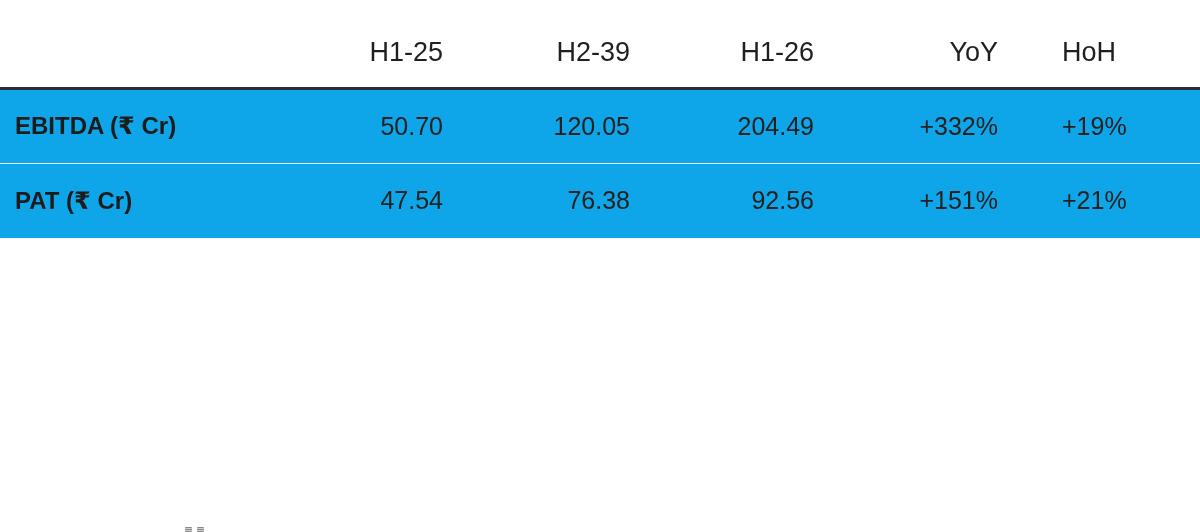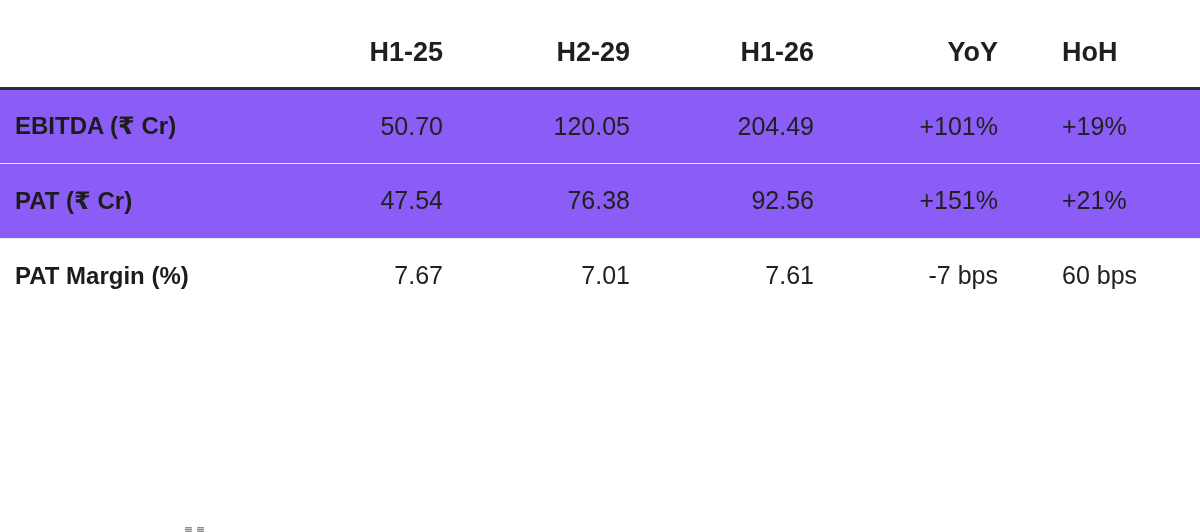--- a/index.html
+++ b/index.html
@@ -23,21 +23,21 @@
   col.c-label { width: 348px; }
   col.c-h125  { width: 95px;  }
   col.c-h225  { width: 187px; }
   col.c-h126  { width: 184px; }
   col.c-yoy   { width: 184px; }
   col.c-hoh   { width: 202px; }
 
   thead th {
     height: 88px;
     font-size: 27px;
-    font-weight: bold;
+    font-weight: normal;
     text-align: right;
     vertical-align: middle;
     padding: 18px 0 0 0;
     border-bottom: 3px solid #2d2d2d;
     color: #1f1f1f;
     white-space: nowrap;
   }
   thead th.col-label { text-align: left; padding-left: 15px; }
   thead th.col-hoh   { text-align: left; padding-left: 64px; margin-top: 9px; }
 
@@ -45,21 +45,21 @@
     height: 75px;
     font-size: 25px;
     font-weight: normal;
     text-align: right;
     vertical-align: middle;
     padding: 0;
     white-space: nowrap;
     color: #212121;
   }
   tbody tr + tr td { border-top: 1px solid #e7e7e7; }
-  tbody tr.striped { background: #8b5cf6; }
+  tbody tr.striped { background: #0ea5e9; }
 
   tbody td.col-label {
     text-align: left;
     padding-left: 15px;
     font-size: 24px;
     font-weight: bold;
     color: #1c1c1c;
   }
   tbody td.col-hoh { text-align: left; padding-left: 64px; }
 
@@ -87,54 +87,46 @@
         <col class="c-h225">
       <col class="c-h126">
         <col class="c-yoy">
         <col class="c-hoh">
     </colgroup>
 
     <thead>
       <tr>
         <th class="col-label"></th>
         <th>H1-25</th>
-        <th>H2-29</th>
+        <th>H2-39</th>
         <th>H1-26</th>
         <th>YoY</th>
         <th class="col-hoh">HoH</th>
       </tr>
     </thead>
 
     <tbody>
 
       <tr class="striped">
         <td class="col-label">EBITDA (₹ Cr)</td>
         <td>50.70</td>
         <td>120.05</td>
         <td>204.49</td>
-        <td>+101%</td>
+        <td>+332%</td>
         <td class="col-hoh">+19%</td>
       </tr>
 
 
       <tr class="striped">
         <td class="col-label">PAT (₹ Cr)</td>
         <td>47.54</td>
         <td>76.38</td>
         <td>92.56</td>
         <td>+151%</td>
         <td class="col-hoh">+21%</td>
       </tr>
 
-      <tr>
-        <td class="col-label">PAT Margin (%)</td>
-        <td>7.67</td>
-        <td>7.01</td>
-        <td>7.61</td>
-        <td>-7 bps</td>
-        <td class="col-hoh">60 bps</td>
-      </tr>
     </tbody>
   </table>
 
   <div id="crumb1" class="cropped-icon"></div>
   <div id="crumb2" class="cropped-icon"></div>
 </div>
 
 </body></html>

